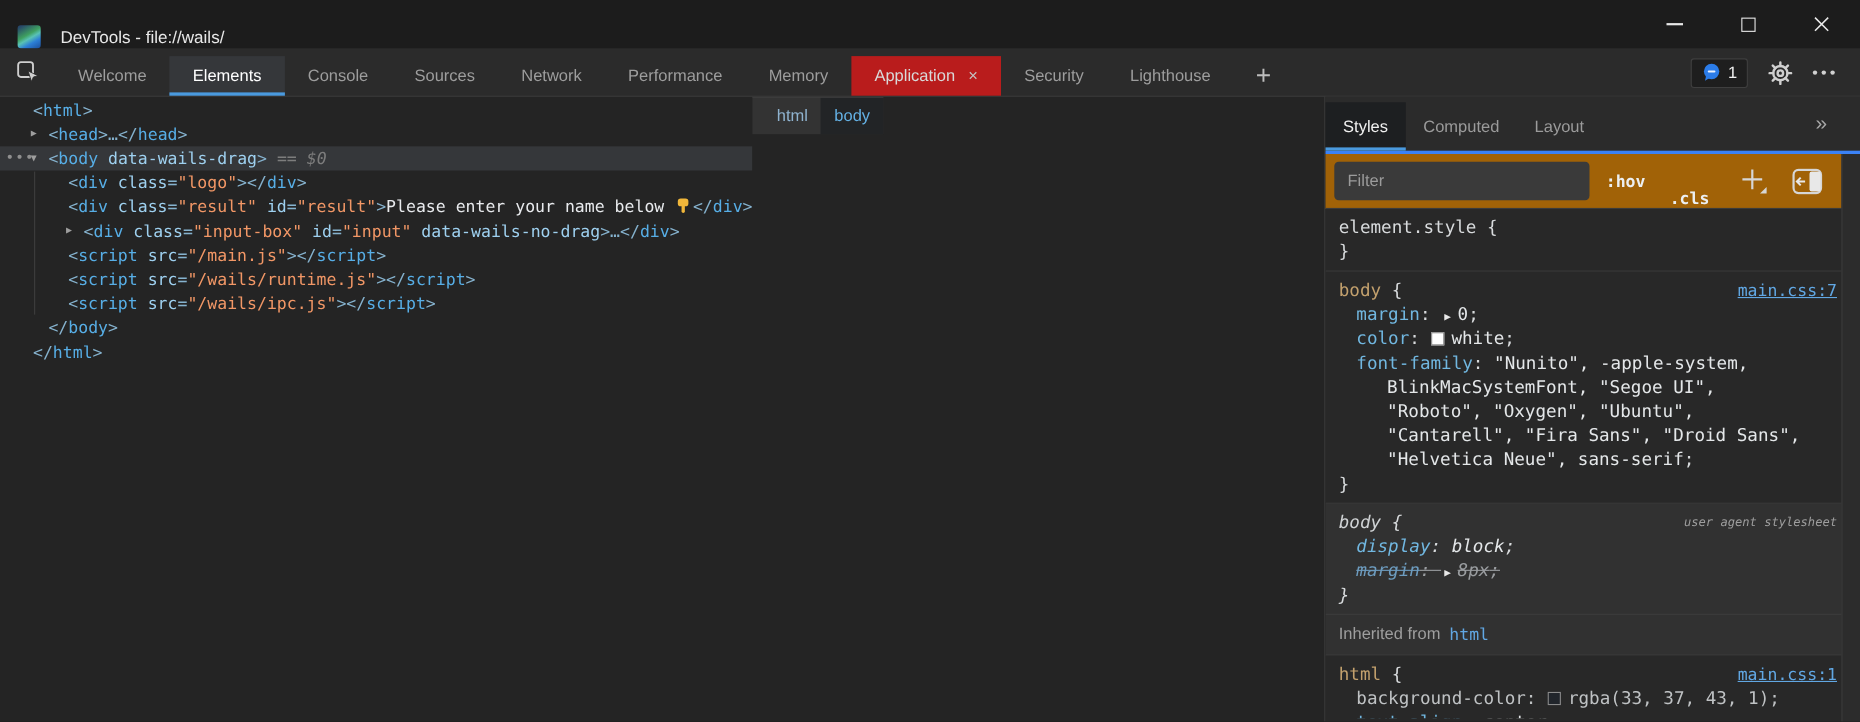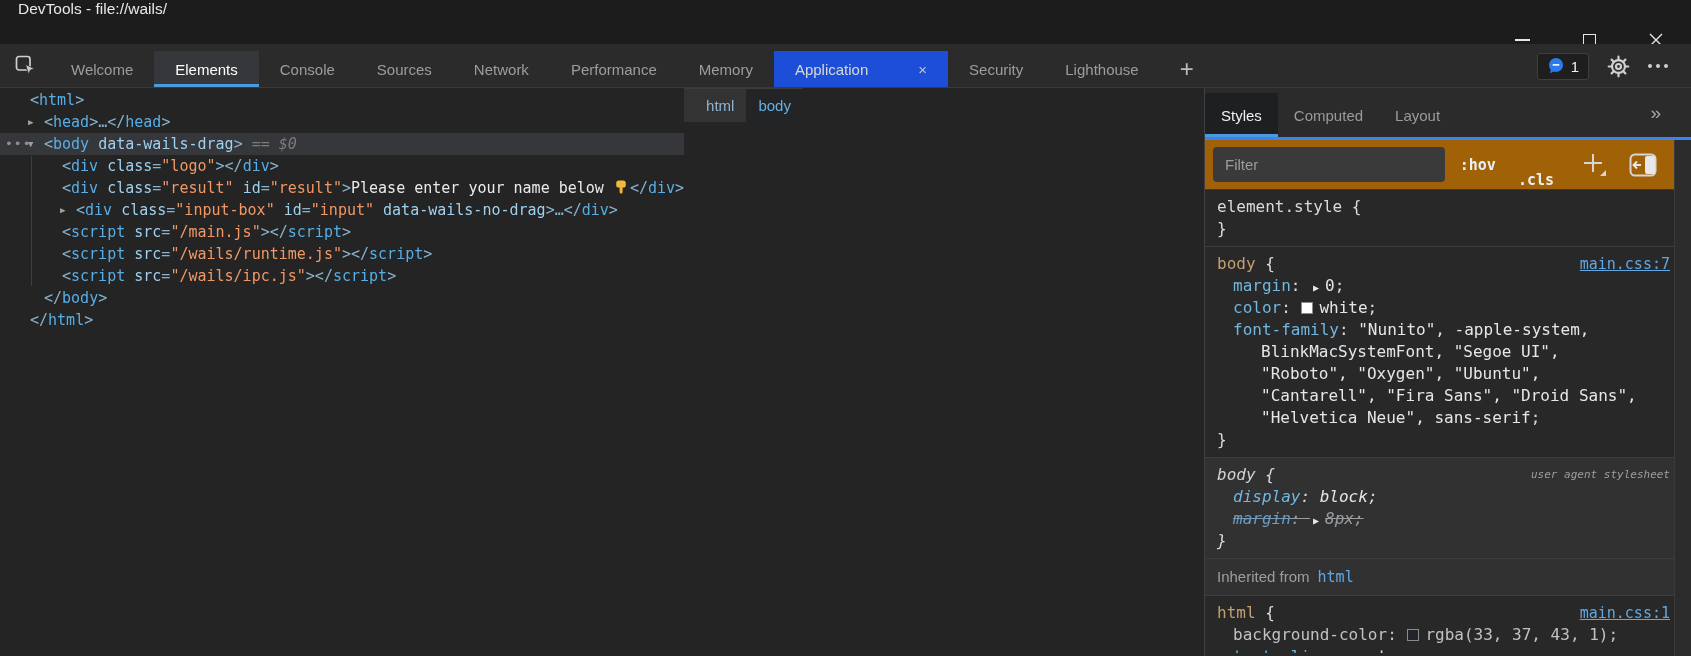--- a/index.html
+++ b/index.html
@@ -1,39 +1,39 @@
 <!DOCTYPE html>
 <html><head>
 <meta charset="utf-8">
 <style>
   * { box-sizing: border-box; margin: 0; padding: 0; }
   html,body { width:1691px; height:656px; overflow:hidden; background:#242424;
     font-family:"Liberation Sans", sans-serif; }
   .app { position:relative; width:1691px; height:656px; background:#242424; }
 
   
-  .titlebar { height:44px; background:#1c1c1c; display:flex; align-items:flex-start;flex-direction:column; }
+  .titlebar { height:44px; background:#1c1c1c; display:flex; align-items:flex-end; }
   .app-icon { width:21px; height:21px; margin-left:16px; border-radius:3px;
     background:linear-gradient(150deg,#274769 8%,#3fa060 42%,#59c2b4 55%,#2c7fd6 72%,#1b4e9b 100%); }
   .title { margin-left:18px; color:#e8e8e8; font-size:15.5px; }
   .wctrls { margin-left:auto; display:flex; margin-right:12px; }
   .wbtn { width:46px; height:44px; display:flex; align-items:center; justify-content:center; margin-left:21px; cursor:default; }
   .glyph-min { width:15px; height:2px; background:#e8e8e8; }
   .glyph-max { width:13px; height:13px; border:1.5px solid #e8e8e8; }
 
   
   .toolbar { height:44px; background:#2b2b2b; border-bottom:1px solid #3a3a3a;
     display:flex; align-items:flex-end; position:relative; }
   .inspect-btn { width:38px; height:36px; margin:0 6px 4px 6px; display:flex; align-items:center; justify-content:center; }
   .tabs { display:flex; height:36px; }
   .mtab { position:relative; height:36px; display:flex; align-items:center; padding:0 21px;
     color:#9d9d9d; font-size:15px; white-space:nowrap; }
   .mtab.active { background:#35373a; color:#ffffff; }
   .mtab.active::after { content:""; position:absolute; left:0; right:0; bottom:0; height:3px; background:#4a9ade; }
-  .mtab.hl { background:#1d4ed8; color:#d9d9d9;gap:38px; }
+  .mtab.hl { background:#b91c1c; color:#d9d9d9; }
   .mtab .tclose { margin-left:12px; color:#c3c3c3; font-size:15px; }
   .addtab { color:#bdbdbd; font-size:24px; font-weight:300; padding:0 20px; height:36px; display:flex; align-items:center; }
   .right-icons { position:absolute; right:23px; top:0; height:44px; display:flex; align-items:center; gap:17px; }
   .issues-btn { width:52px; height:27px; background:#1e1e1e; border:1px solid #3f3f3f; border-radius:3px;
     display:flex; align-items:center; justify-content:center; gap:6px; color:#f0f0f0; font-size:15px; }
   .icon25 { width:25px; height:25px; display:flex; align-items:center; justify-content:center; }
   .dots3 { display:flex; gap:4px; }
   .dots3 i { width:4px; height:4px; border-radius:50%; background:#d0d0d0; }
 
   

